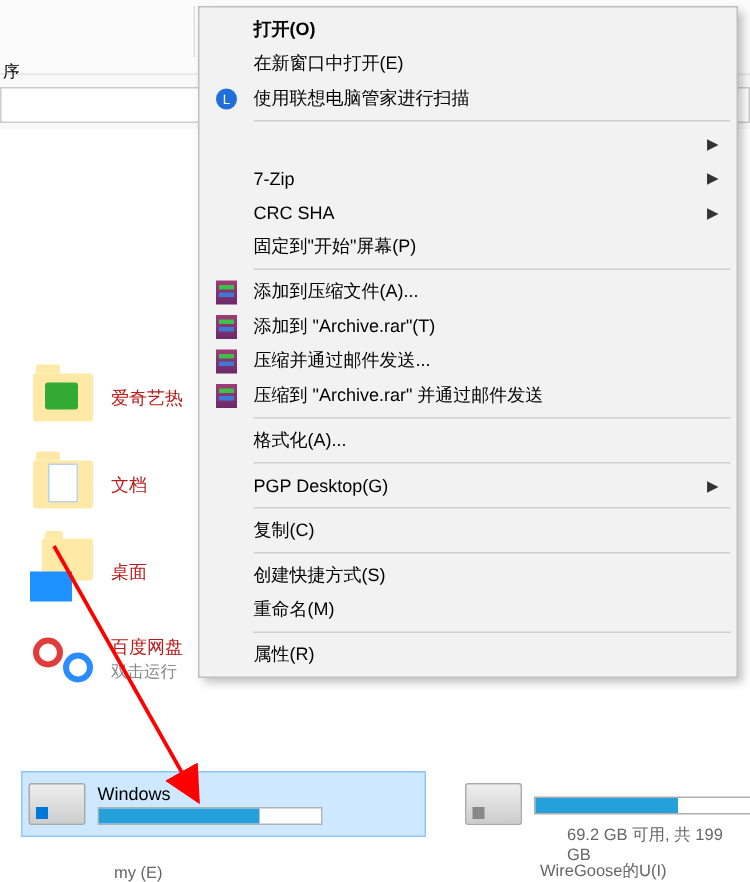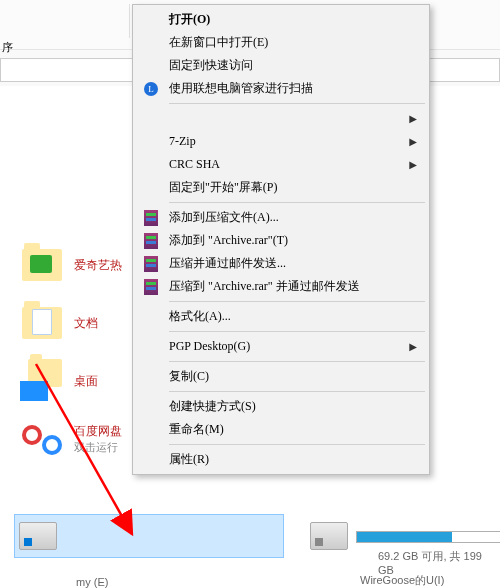--- a/index.html
+++ b/index.html
@@ -224,27 +224,26 @@
     color: #666;
   }
   .drive-sub2.a { left: 76px; }
   .drive-sub2.b { left: 360px; }
 
   
   .ctx-menu {
     position: absolute;
     top: 4px;
     left: 132px;
-    width: 298px;
+    width: 360px;
     background: #f2f2f2;
     border: 1px solid #bfbfbf;
     box-shadow: 3px 3px 6px rgba(0,0,0,0.25);
     padding: 3px 2px;
     z-index: 10;
-    font-family: Liberation Serif, serif;
   }
   .mi {
     height: 23px;
     display: flex;
     align-items: center;
     font-size: 12px;
     padding-left: 34px;
     position: relative;
     cursor: default;
   }
@@ -341,20 +340,26 @@
         </div>
     </div>
     <div>
       <div class="item-label">百度网盘</div>
       <div class="item-sub">双击运行</div>
     </div>
   </div>
 
   <div class="drive-row">
     <div class="drive-icon"></div>
+    <div>
+      <div class="drive-text">Windows</div>
+      <div class="drive-bar">
+          <div class="fill"></div>
+        </div>
+    </div>
   </div>
 
   <div class="drive-row2">
     <div class="drive-icon plain"></div>
     <div>
       <div class="drive-bar">
           <div class="fill fill2"></div>
         </div>
     </div>
   </div>
@@ -363,23 +368,20 @@
   <span class="drive-sub2 a">my (E)</span>
   <span class="drive-sub2 b">WireGoose的U(I)</span>
 </div>
 
 <div class="ctx-menu">
   <div class="mi bold">
       <span>打开(O)</span>
     </div>
   <div class="mi">
       <span>在新窗口中打开(E)</span>
-    </div>
-  <div class="mi">
-      <span>固定到快速访问</span>
     </div>
   <div class="mi">
     <span class="mi-icon">
         <span class="ico-lenovo">L</span>
       </span>
     <span>使用联想电脑管家进行扫描</span>
   </div>
   <div class="sep"></div>
   <div class="mi">
       <span class="arrow">▶</span>

